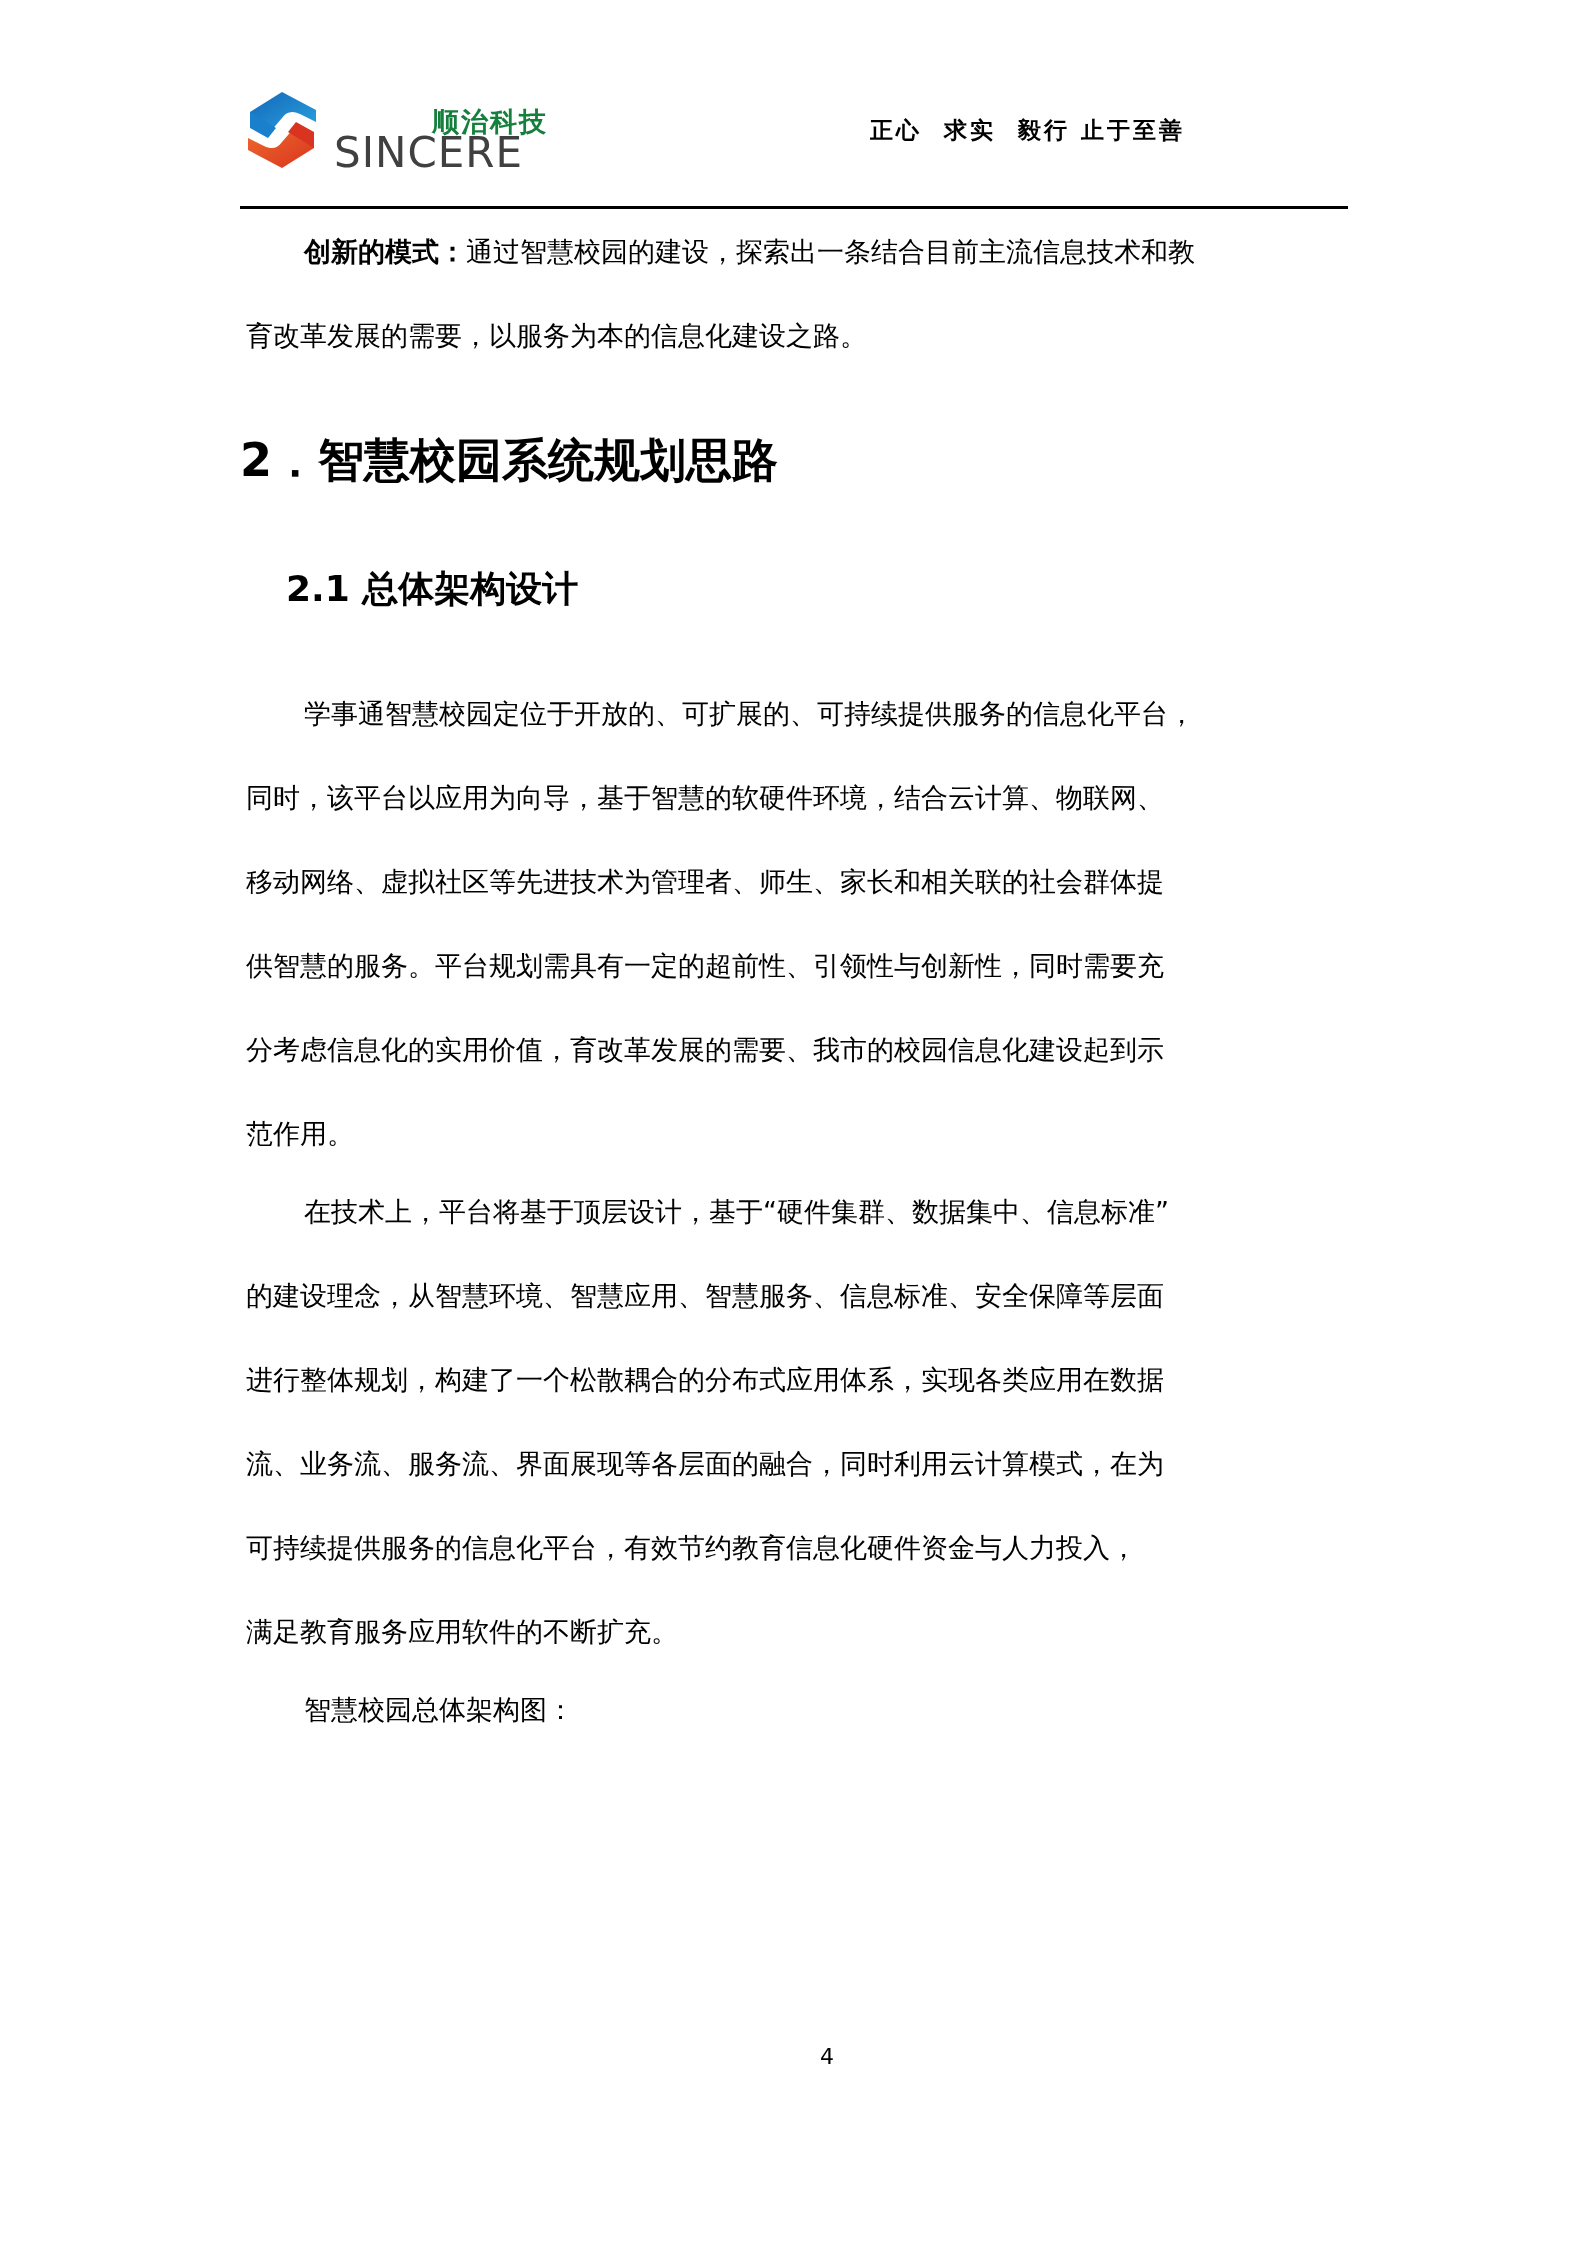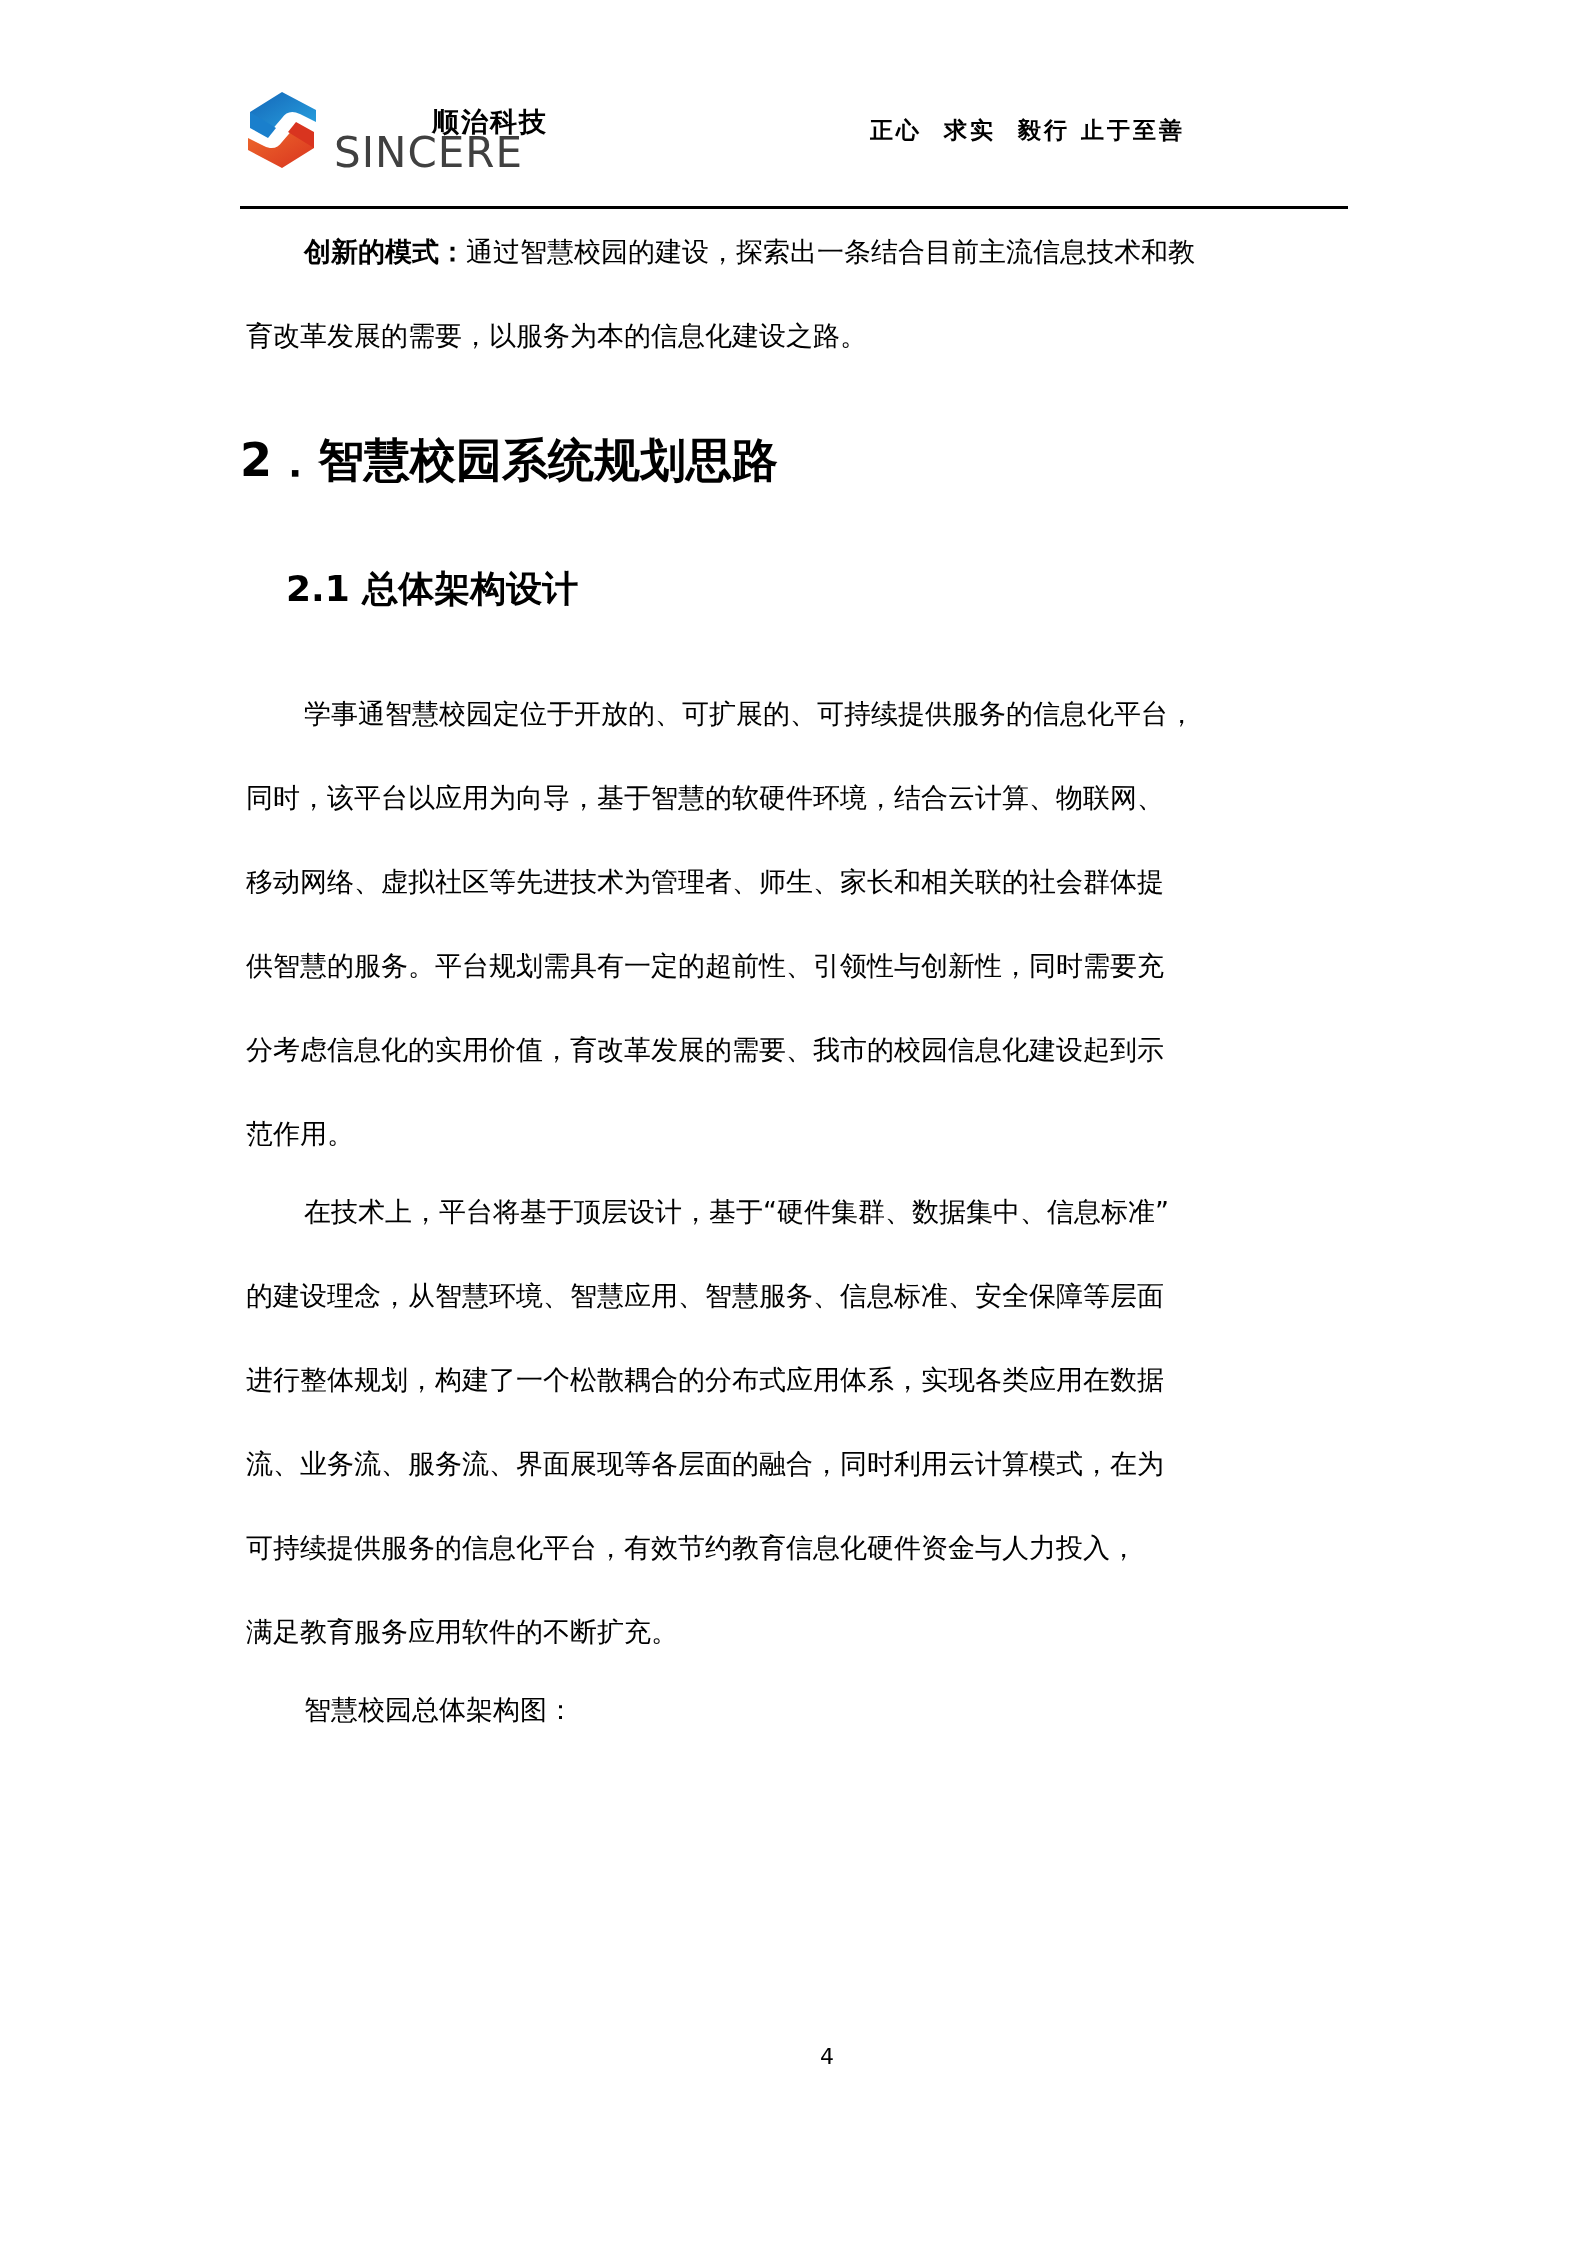--- a/index.html
+++ b/index.html
@@ -4,21 +4,21 @@
 <style>
   html, body { margin: 0; padding: 0; background: #ffffff; }
   body { width: 1587px; height: 2245px; position: relative; overflow: hidden;
          font-family: "DejaVu Sans", "Liberation Sans", sans-serif; color: #000; }
   .page { position: absolute; left: 0; top: 0; width: 1587px; height: 2245px; background: #fff; }
 
   
   .logo { position: absolute; left: 240px; top: 88px; width: 290px; height: 90px; }
   .logo svg.mark { position: absolute; left: 0; top: 0; width: 84px; height: 84px; }
   .brand-cn { position: absolute; left: 192px; top: 16px; font-size: 27px; font-weight: bold;
-              color: #000000; letter-spacing: 2px; white-space: nowrap; }
+              color: #15803d; letter-spacing: 2px; white-space: nowrap; }
   .brand-en { position: absolute; left: 94px; top: 40px; font-size: 42px; font-weight: normal;
               color: #404040; letter-spacing: 1px; font-family: "DejaVu Sans", sans-serif; white-space: nowrap; }
   .motto { position: absolute; left: 870px; top: 115px; font-family: "DejaVu Serif", "Liberation Serif", serif;
            font-size: 23px; font-weight: bold; white-space: pre; letter-spacing: 3px; }
   .rule { position: absolute; left: 240px; top: 206px; width: 1108px; height: 3px; background: #000; }
 
   
   .para { position: absolute; left: 246px; width: 1108px; font-size: 27px; line-height: 84px; margin: 0; }
   .para .line { display: block; white-space: nowrap; height: 84px; }
   .indent { padding-left: 58px; }

